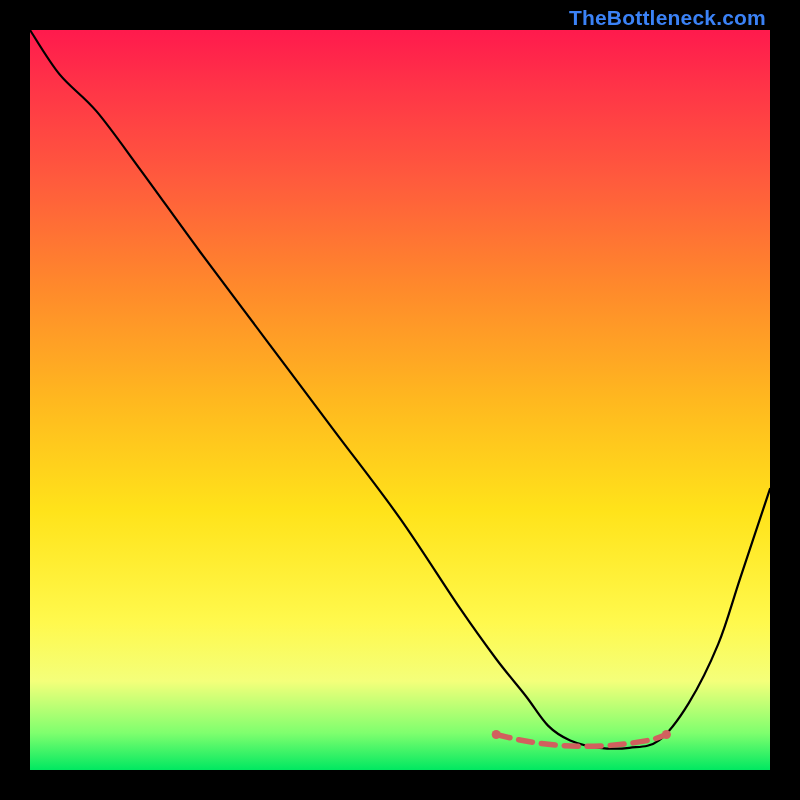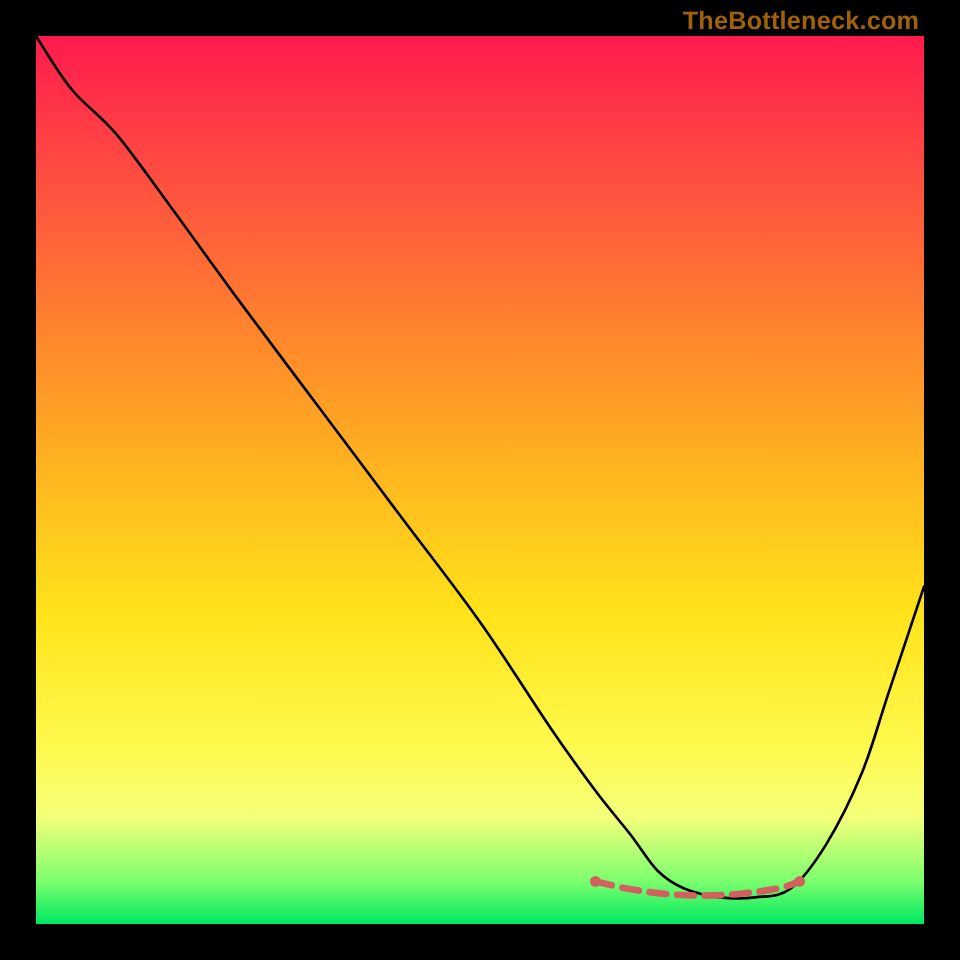--- a/index.html
+++ b/index.html
@@ -28,21 +28,21 @@
       #7fff6e 95%,
       #00e861 100%);
   }
   .watermark {
     position: absolute;
     top: 6px;
     right: 34px;
     font-family: Arial, Helvetica, sans-serif;
     font-size: 21px;
     font-weight: 600;
-    color: #a16207;
+    color: #3b82f6;
     letter-spacing: 0.2px;
   }
   svg.curve {
     position: absolute;
     left: 0; top: 0;
     width: 740px; height: 740px;
     overflow: visible;
   }
   .series-line {
     fill: none;

